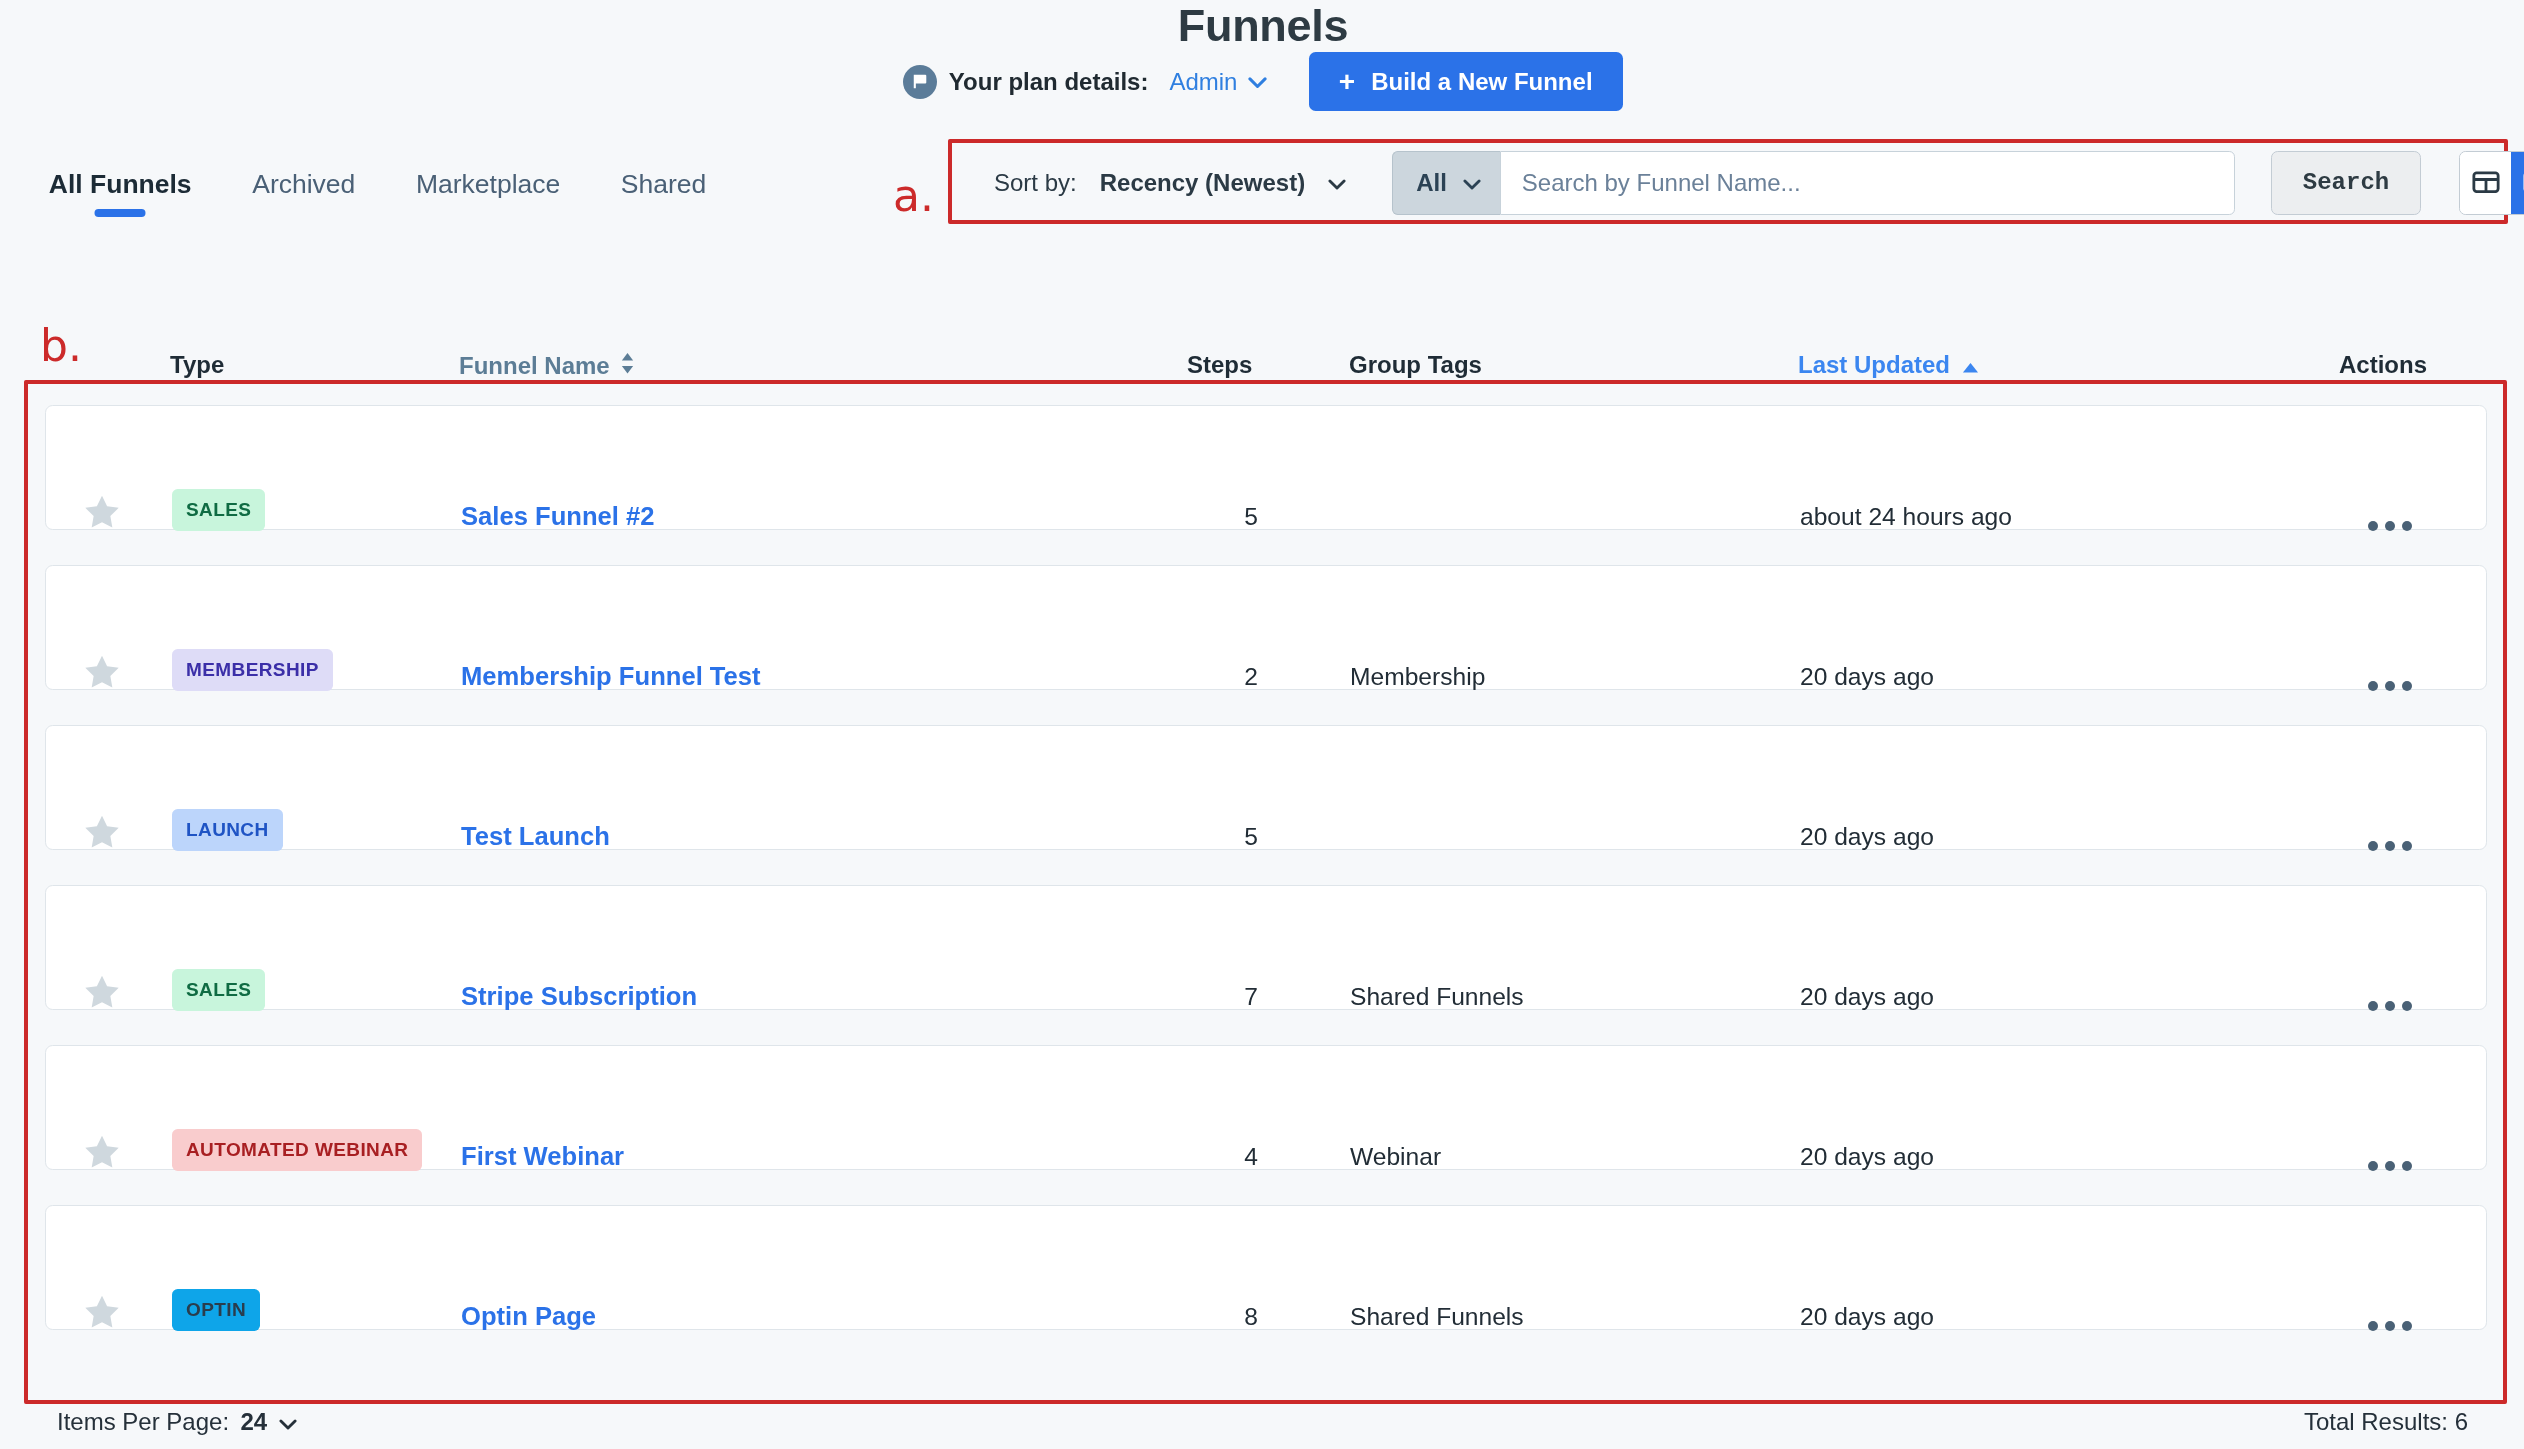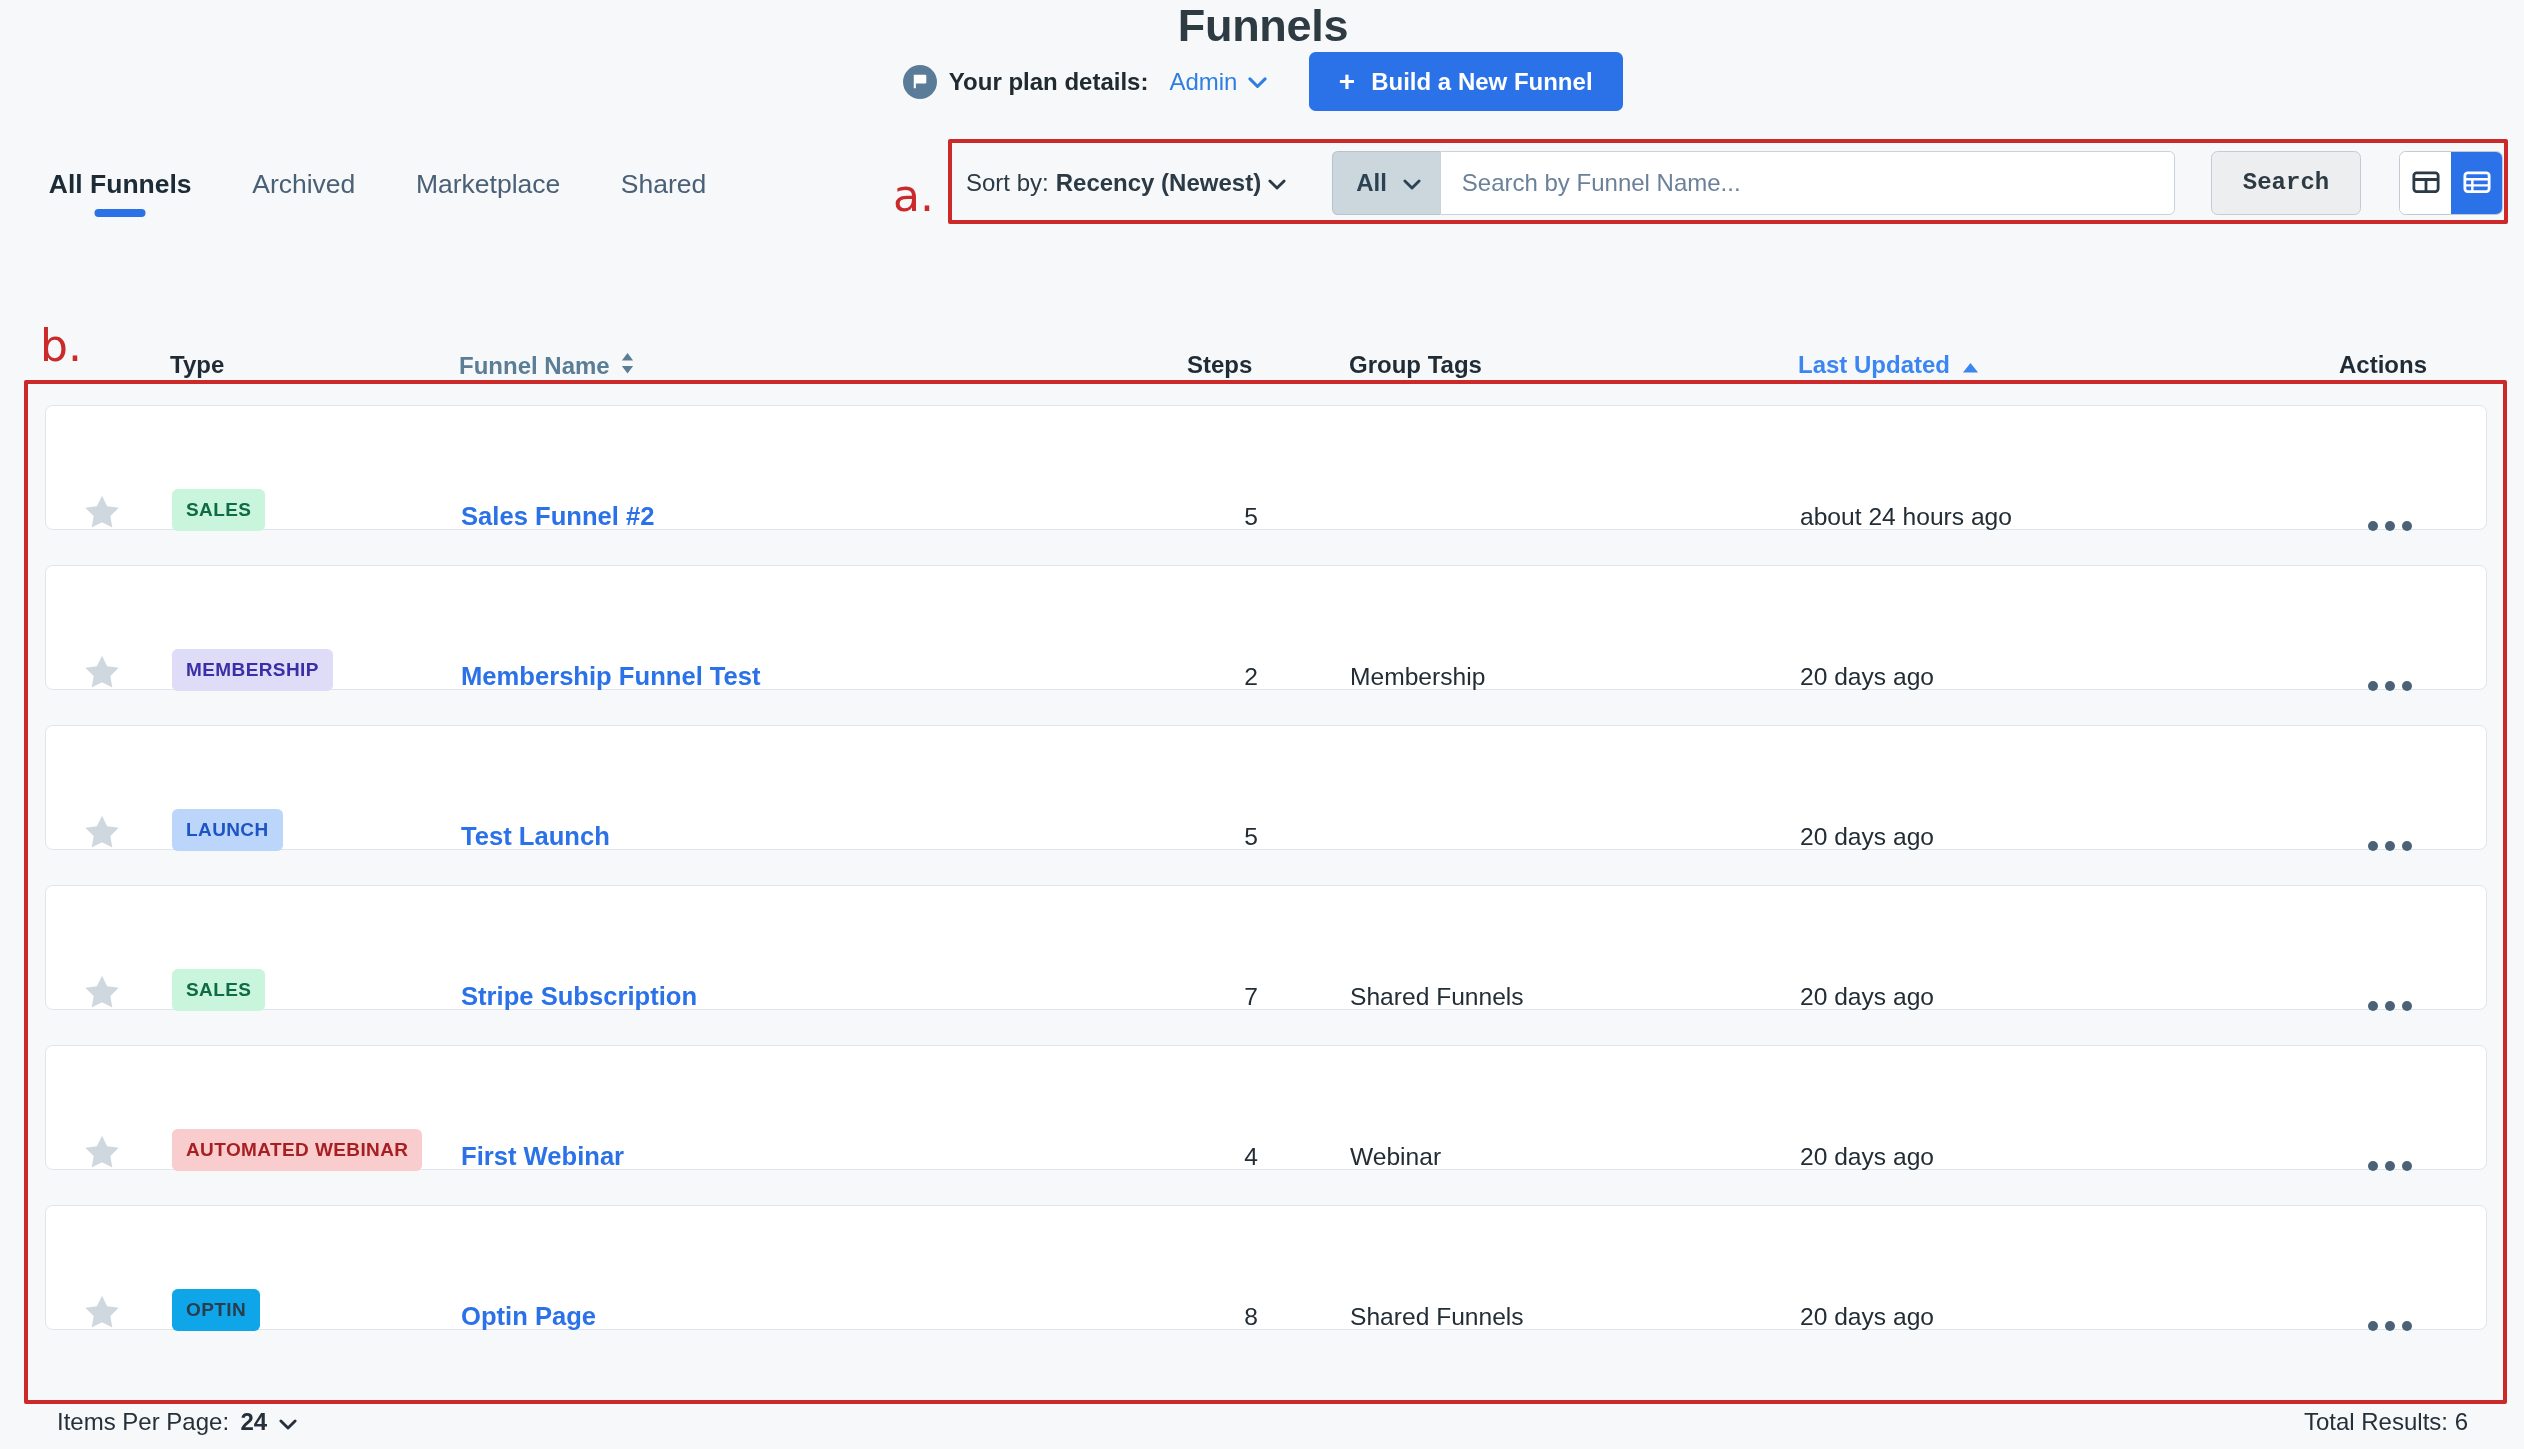--- a/index.html
+++ b/index.html
@@ -71,21 +71,21 @@
   }
   .redbox-b {
     position: absolute; left: 24px; top: 380px; width: 2483px; height: 1024px;
     border: 4.7px solid #cc2a2a; border-radius: 1.9px;
   }
 
   .toolbar {
     position: absolute; left: 966px; top: 159px;
     display: flex; align-items: center; height: 47px;
   }
-  .sortby { font-size: 24px; color: #2b3a45; display: flex; align-items: center; gap: 7px; white-space: nowrap; cursor: pointer; }
+  .sortby { font-size: 24px; color: #2b3a45; display: flex; align-items: center; gap: 23px; white-space: nowrap; cursor: pointer; margin-left: 28px; }
   .sortby b { font-weight: bold; }
   .searchgroup { display: flex; align-items: stretch; margin-left: 46px; height: 64px; }
   .all-select {
     background: #ccd6dd; border: 0.9px solid #b6c3cc; border-right: none;
     border-radius: 5.7px 0 0 5.7px; display: flex; align-items: center; gap: 16px;
     padding: 0 19px 0 23px; font-size: 24px; font-weight: bold; color: #2b4254;
     cursor: pointer;
   }
   .search-input {
     width: 735px; border: 0.9px solid #c7d2da; background: #fff;

